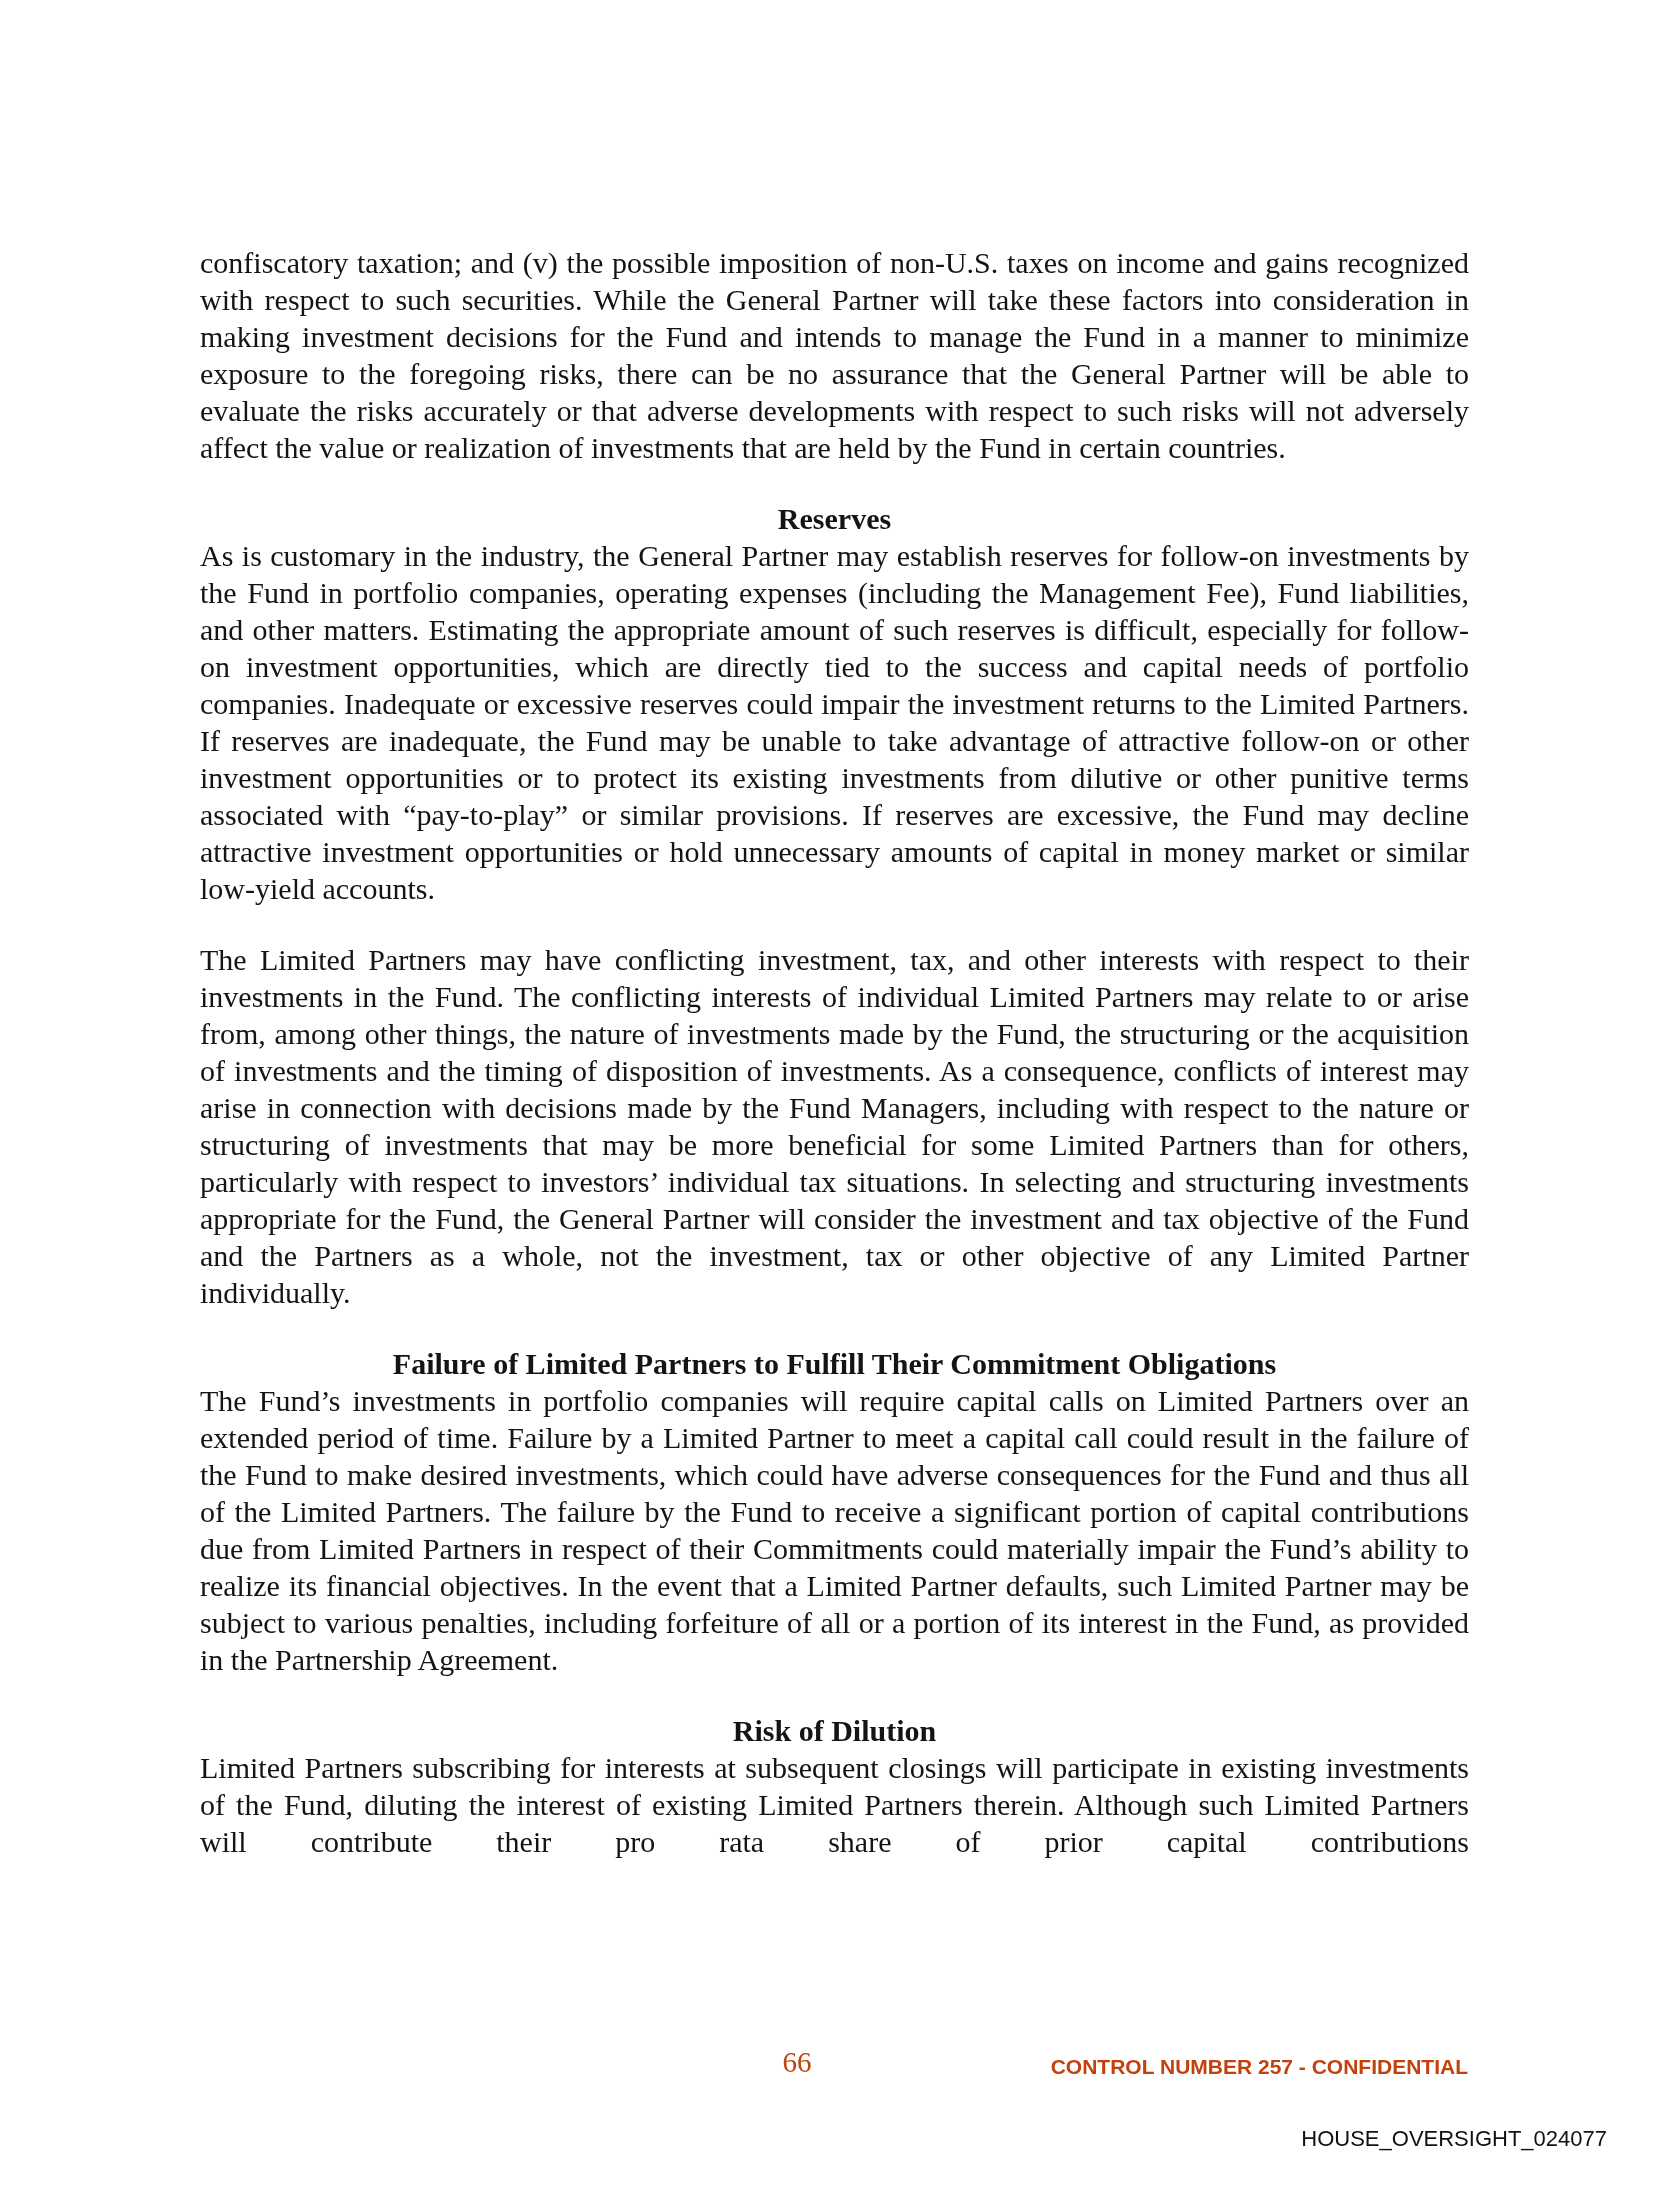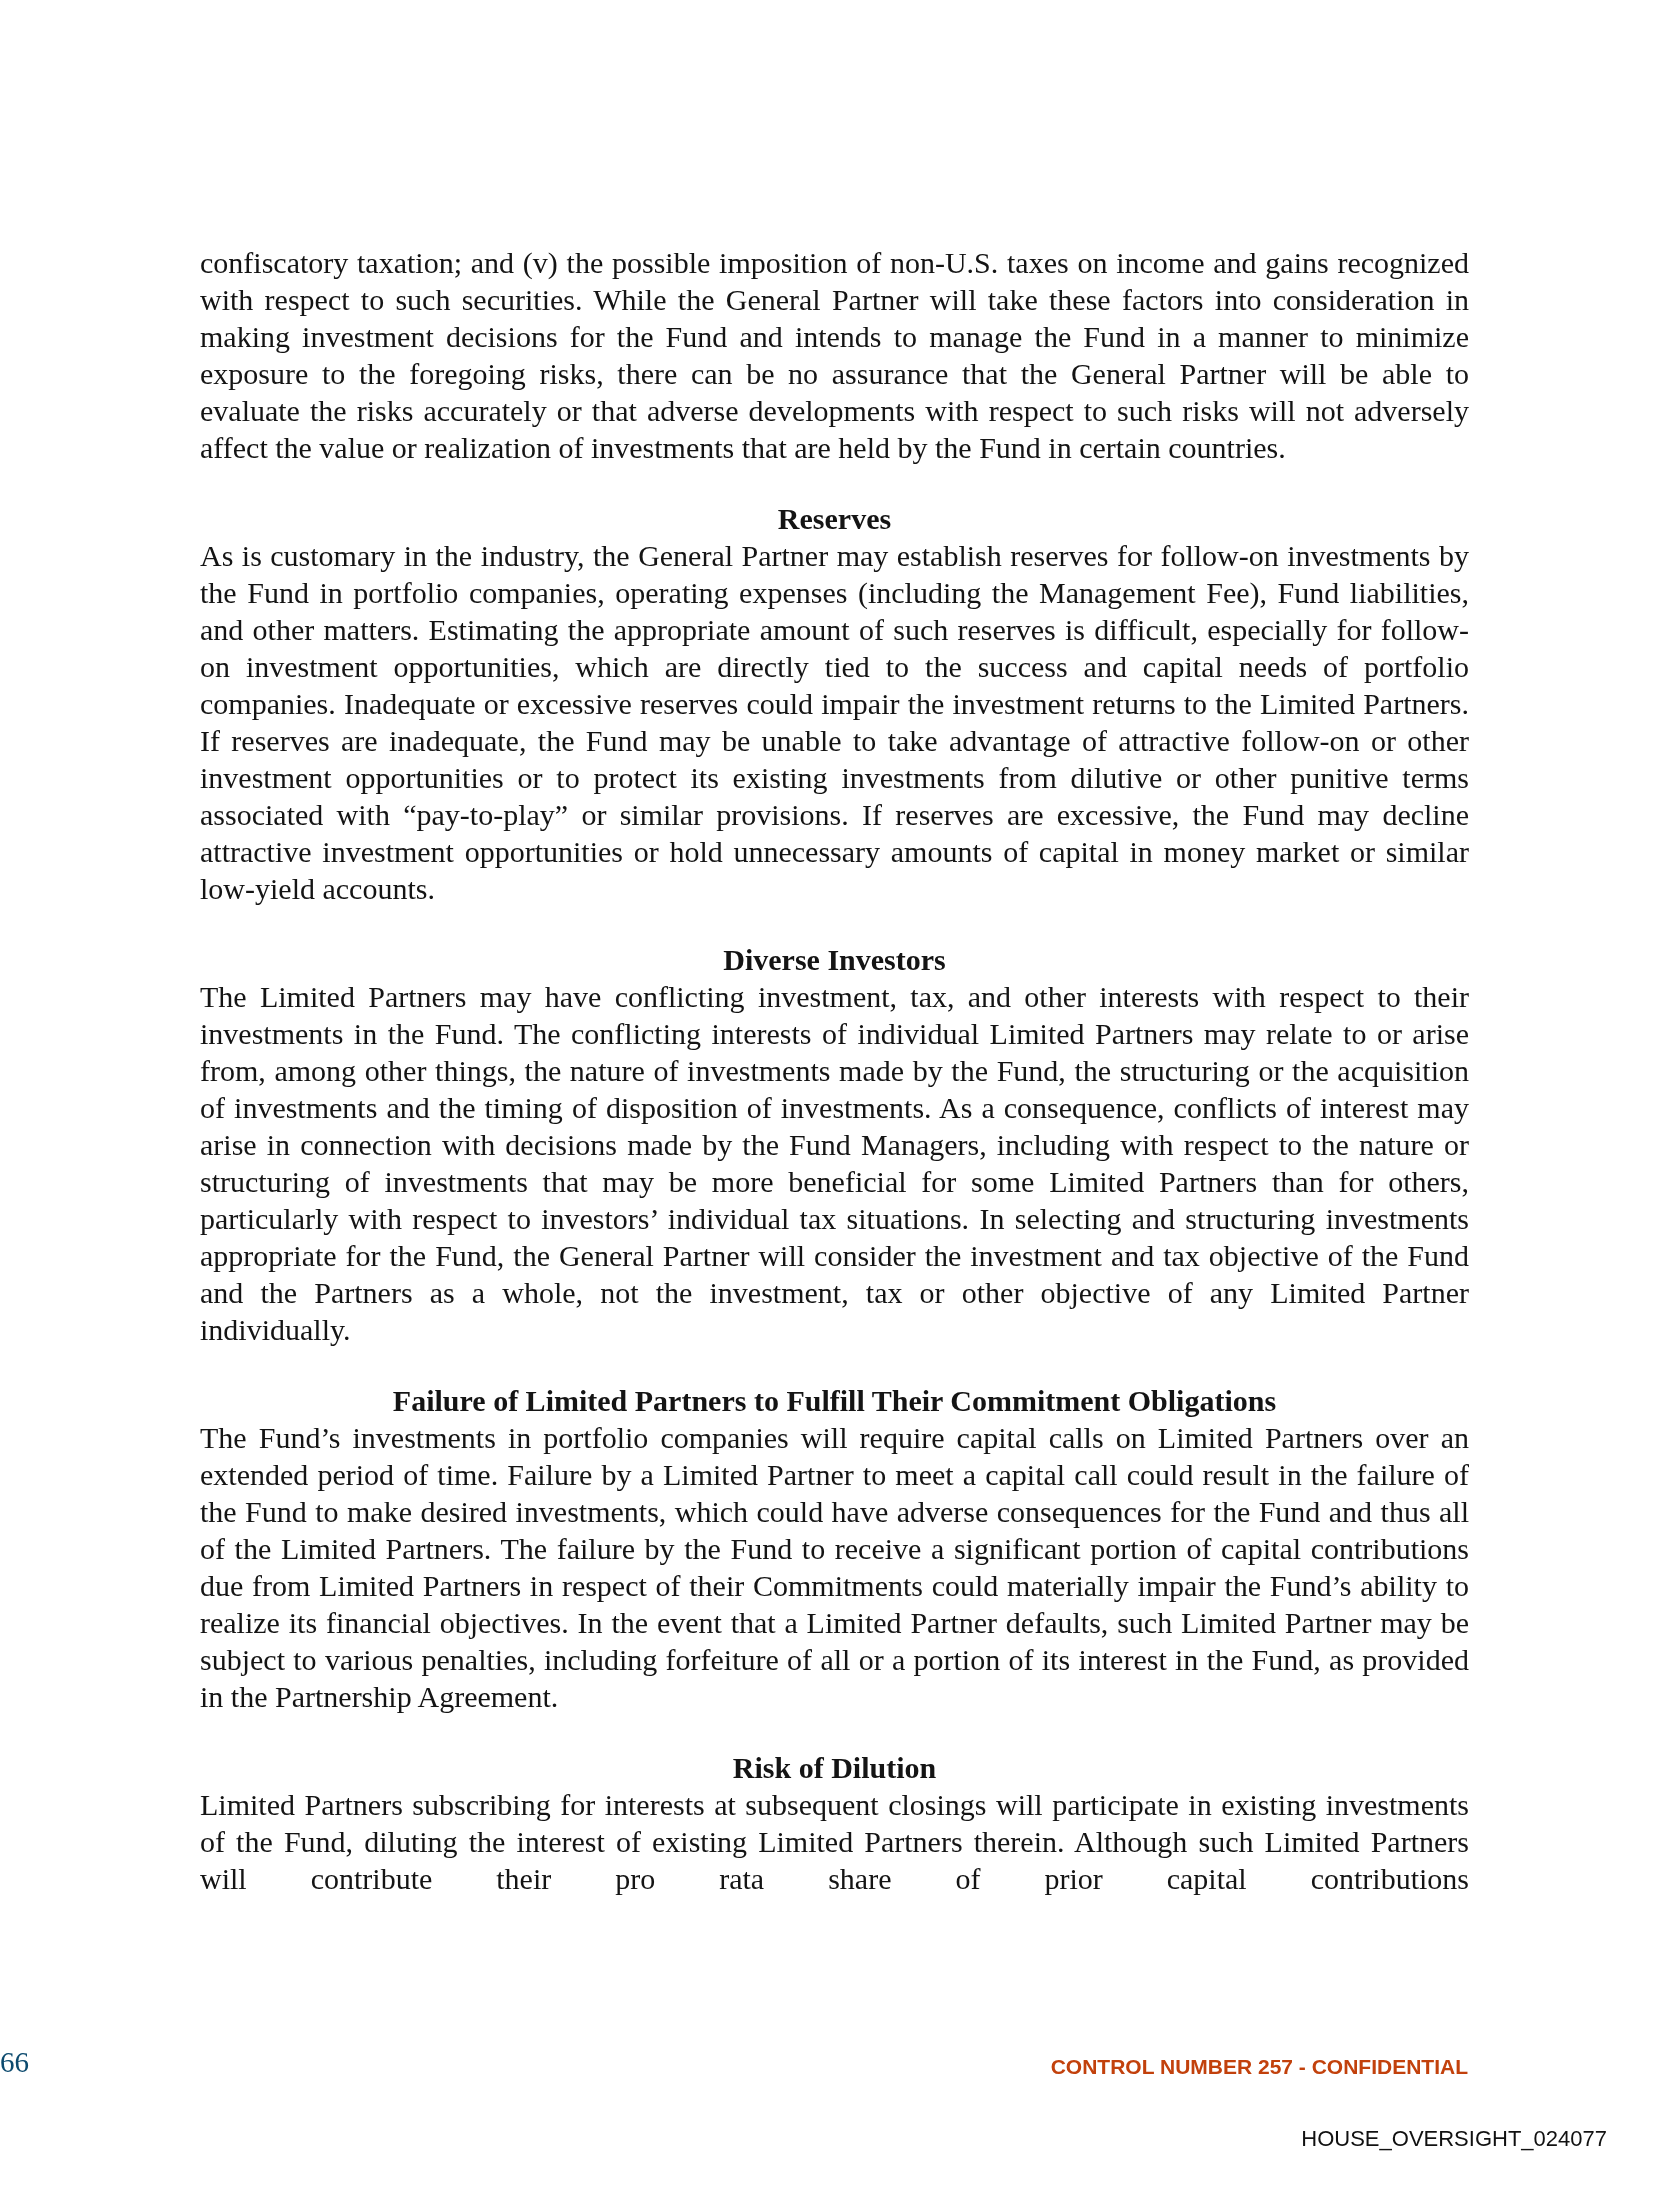--- a/index.html
+++ b/index.html
@@ -39,25 +39,25 @@
     text-align: center;
   }
   .justify-last {
     text-align-last: justify;
   }
   .footer-pagenum {
     position: absolute;
     top: 2045px;
     left: 0;
     width: 1594px;
-    text-align: left;
+    text-align: center;
     font-size: 29px;
     line-height: 34px;
     font-family: "Liberation Serif", "DejaVu Serif", serif;
-    color: #0c4a6e;
+    color: #c2410c;
   }
   .footer-control {
     position: absolute;
     top: 2054px;
     right: 201px;
     font-family: Liberation Sans, sans-serif;
     font-weight: bold;
     font-size: 21px;
     line-height: 25px;
     color: #c2410c;
@@ -81,21 +81,20 @@
   <div class="page-content">
 
     <p class="para">confiscatory taxation; and (v) the possible imposition of non-U.S. taxes on income and gains recognized with respect to such securities.  While the General Partner will take these factors into consideration in making investment decisions for the Fund and intends to manage the Fund in a manner to minimize exposure to the foregoing risks, there can be no assurance that the General Partner will be able to evaluate the risks accurately or that adverse developments with respect to such risks will not adversely affect the value or realization of investments that are held by the Fund in certain countries.</p>
 
     <section class="section">
       <h2 class="section-heading">Reserves</h2>
       <p class="para">As is customary in the industry, the General Partner may establish reserves for follow-on investments by the Fund in portfolio companies, operating expenses (including the Management Fee), Fund liabilities, and other matters.  Estimating the appropriate amount of such reserves is difficult, especially for follow-on investment opportunities, which are directly tied to the success and capital needs of portfolio companies.  Inadequate or excessive reserves could impair the investment returns to the Limited Partners.  If reserves are inadequate, the Fund may be unable to take advantage of attractive follow-on or other investment opportunities or to protect its existing investments from dilutive or other punitive terms associated with “pay-to-play” or similar provisions.  If reserves are excessive, the Fund may decline attractive investment opportunities or hold unnecessary amounts of capital in money market or similar low-yield accounts.</p>
     </section>
 
     <section class="section">
-      <h2 class="section-heading">Diverse Investors</h2>
       <p class="para">The Limited Partners may have conflicting investment, tax, and other interests with respect to their investments in the Fund.  The conflicting interests of individual Limited Partners may relate to or arise from, among other things, the nature of investments made by the Fund, the structuring or the acquisition of investments and the timing of disposition of investments.  As a consequence, conflicts of interest may arise in connection with decisions made by the Fund Managers, including with respect to the nature or structuring of investments that may be more beneficial for some Limited Partners than for others, particularly with respect to investors’ individual tax situations.  In selecting and structuring investments appropriate for the Fund, the General Partner will consider the investment and tax objective of the Fund and the Partners as a whole, not the investment, tax or other objective of any Limited Partner individually.</p>
     </section>
 
     <section class="section">
       <h2 class="section-heading">Failure of Limited Partners to Fulfill Their Commitment Obligations</h2>
       <p class="para">The Fund’s investments in portfolio companies will require capital calls on Limited Partners over an extended period of time.  Failure by a Limited Partner to meet a capital call could result in the failure of the Fund to make desired investments, which could have adverse consequences for the Fund and thus all of the Limited Partners.  The failure by the Fund to receive a significant portion of capital contributions due from Limited Partners in respect of their Commitments could materially impair the Fund’s ability to realize its financial objectives.  In the event that a Limited Partner defaults, such Limited Partner may be subject to various penalties, including forfeiture of all or a portion of its interest in the Fund, as provided in the Partnership Agreement.</p>
     </section>
 
     <section class="section">
       <h2 class="section-heading">Risk of Dilution</h2>

